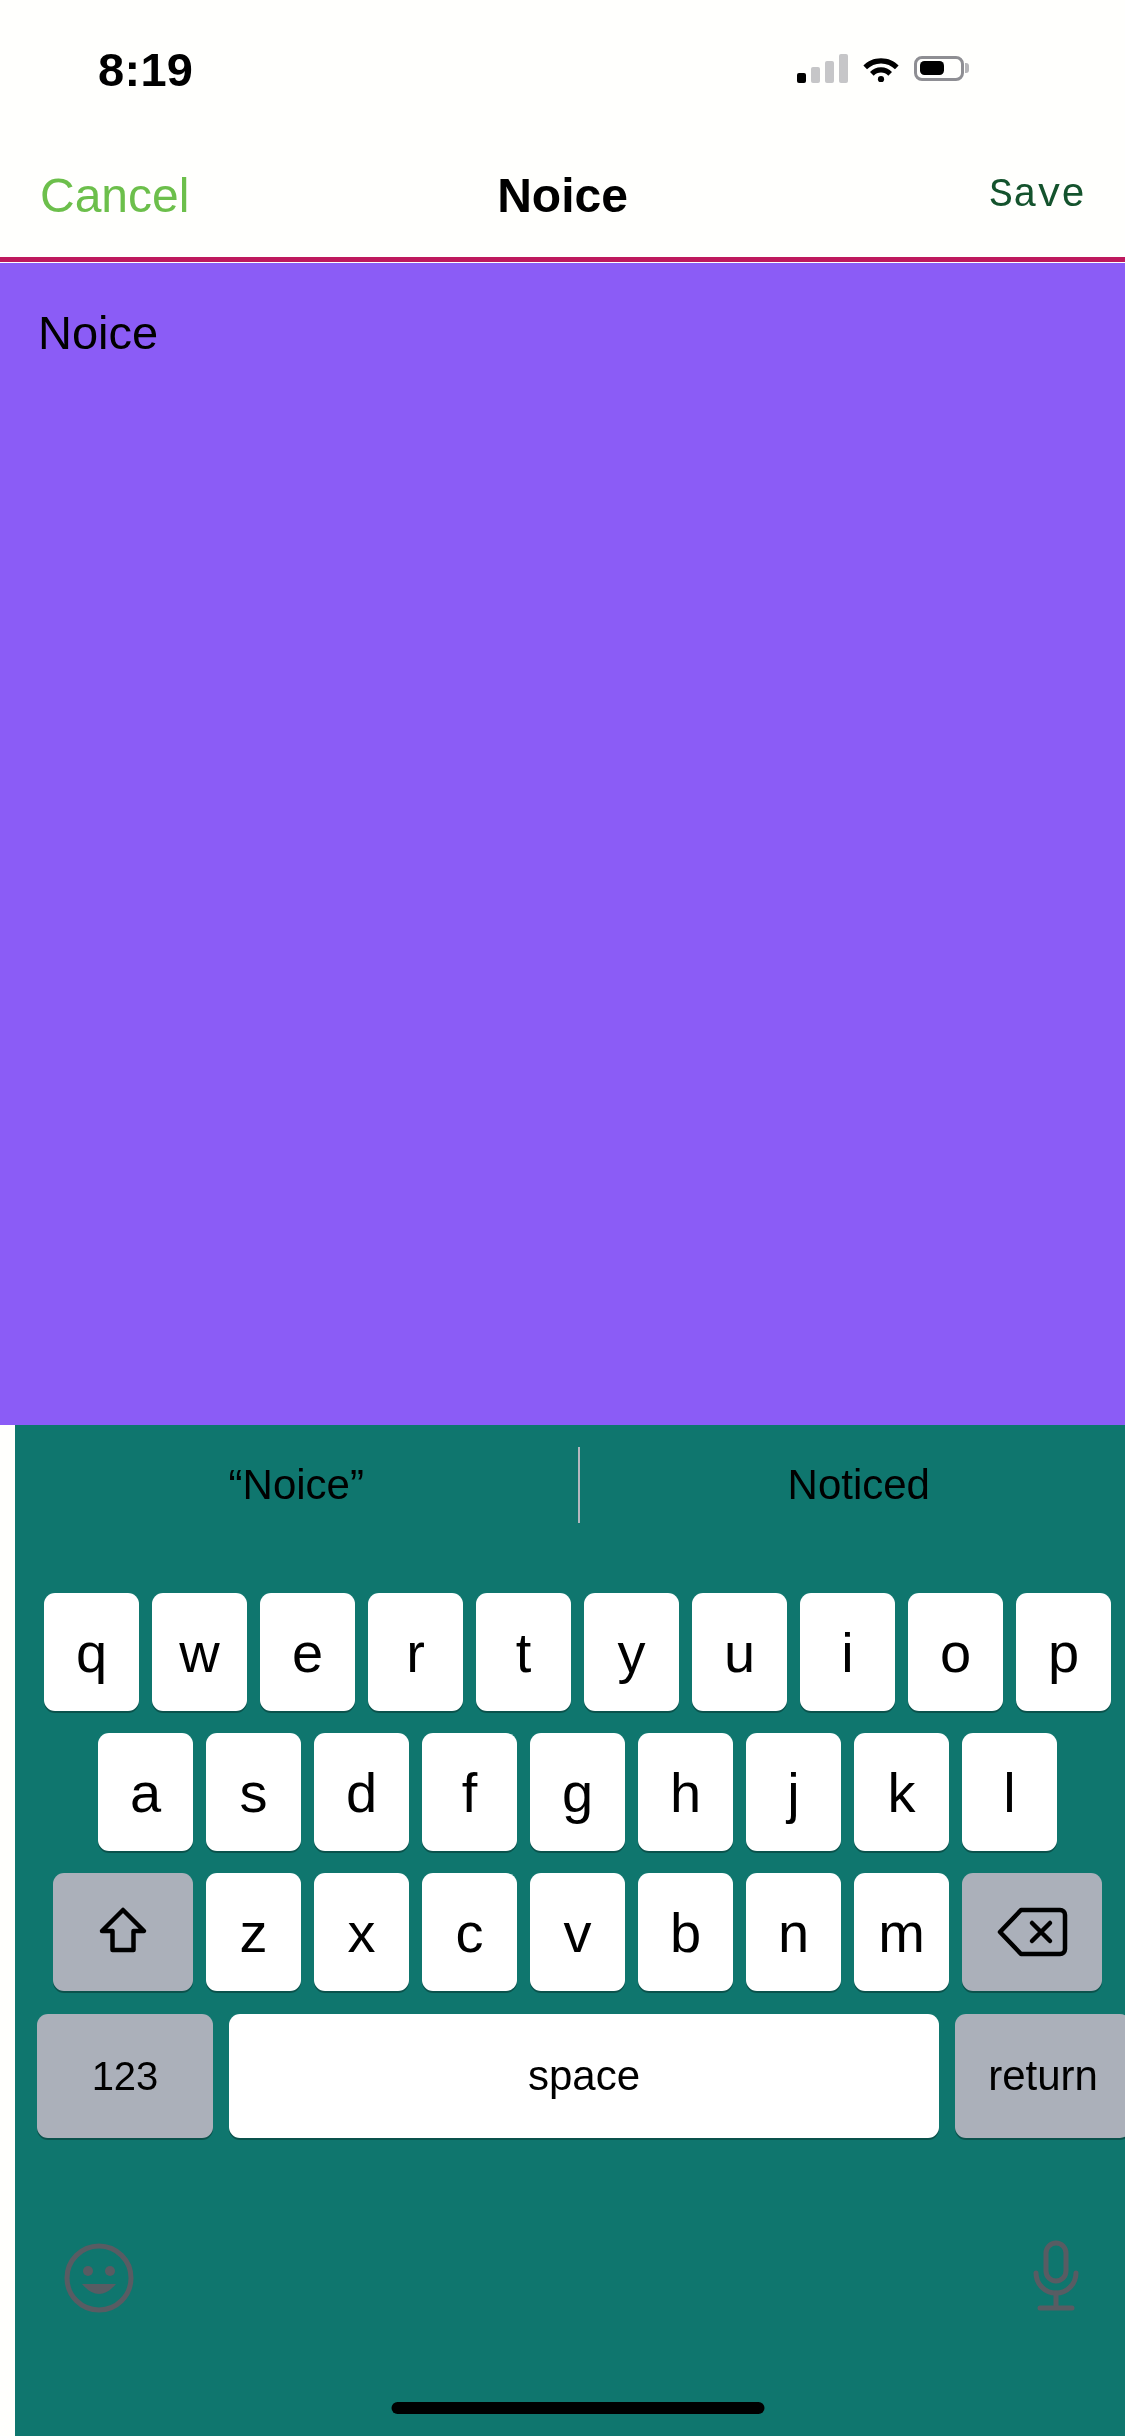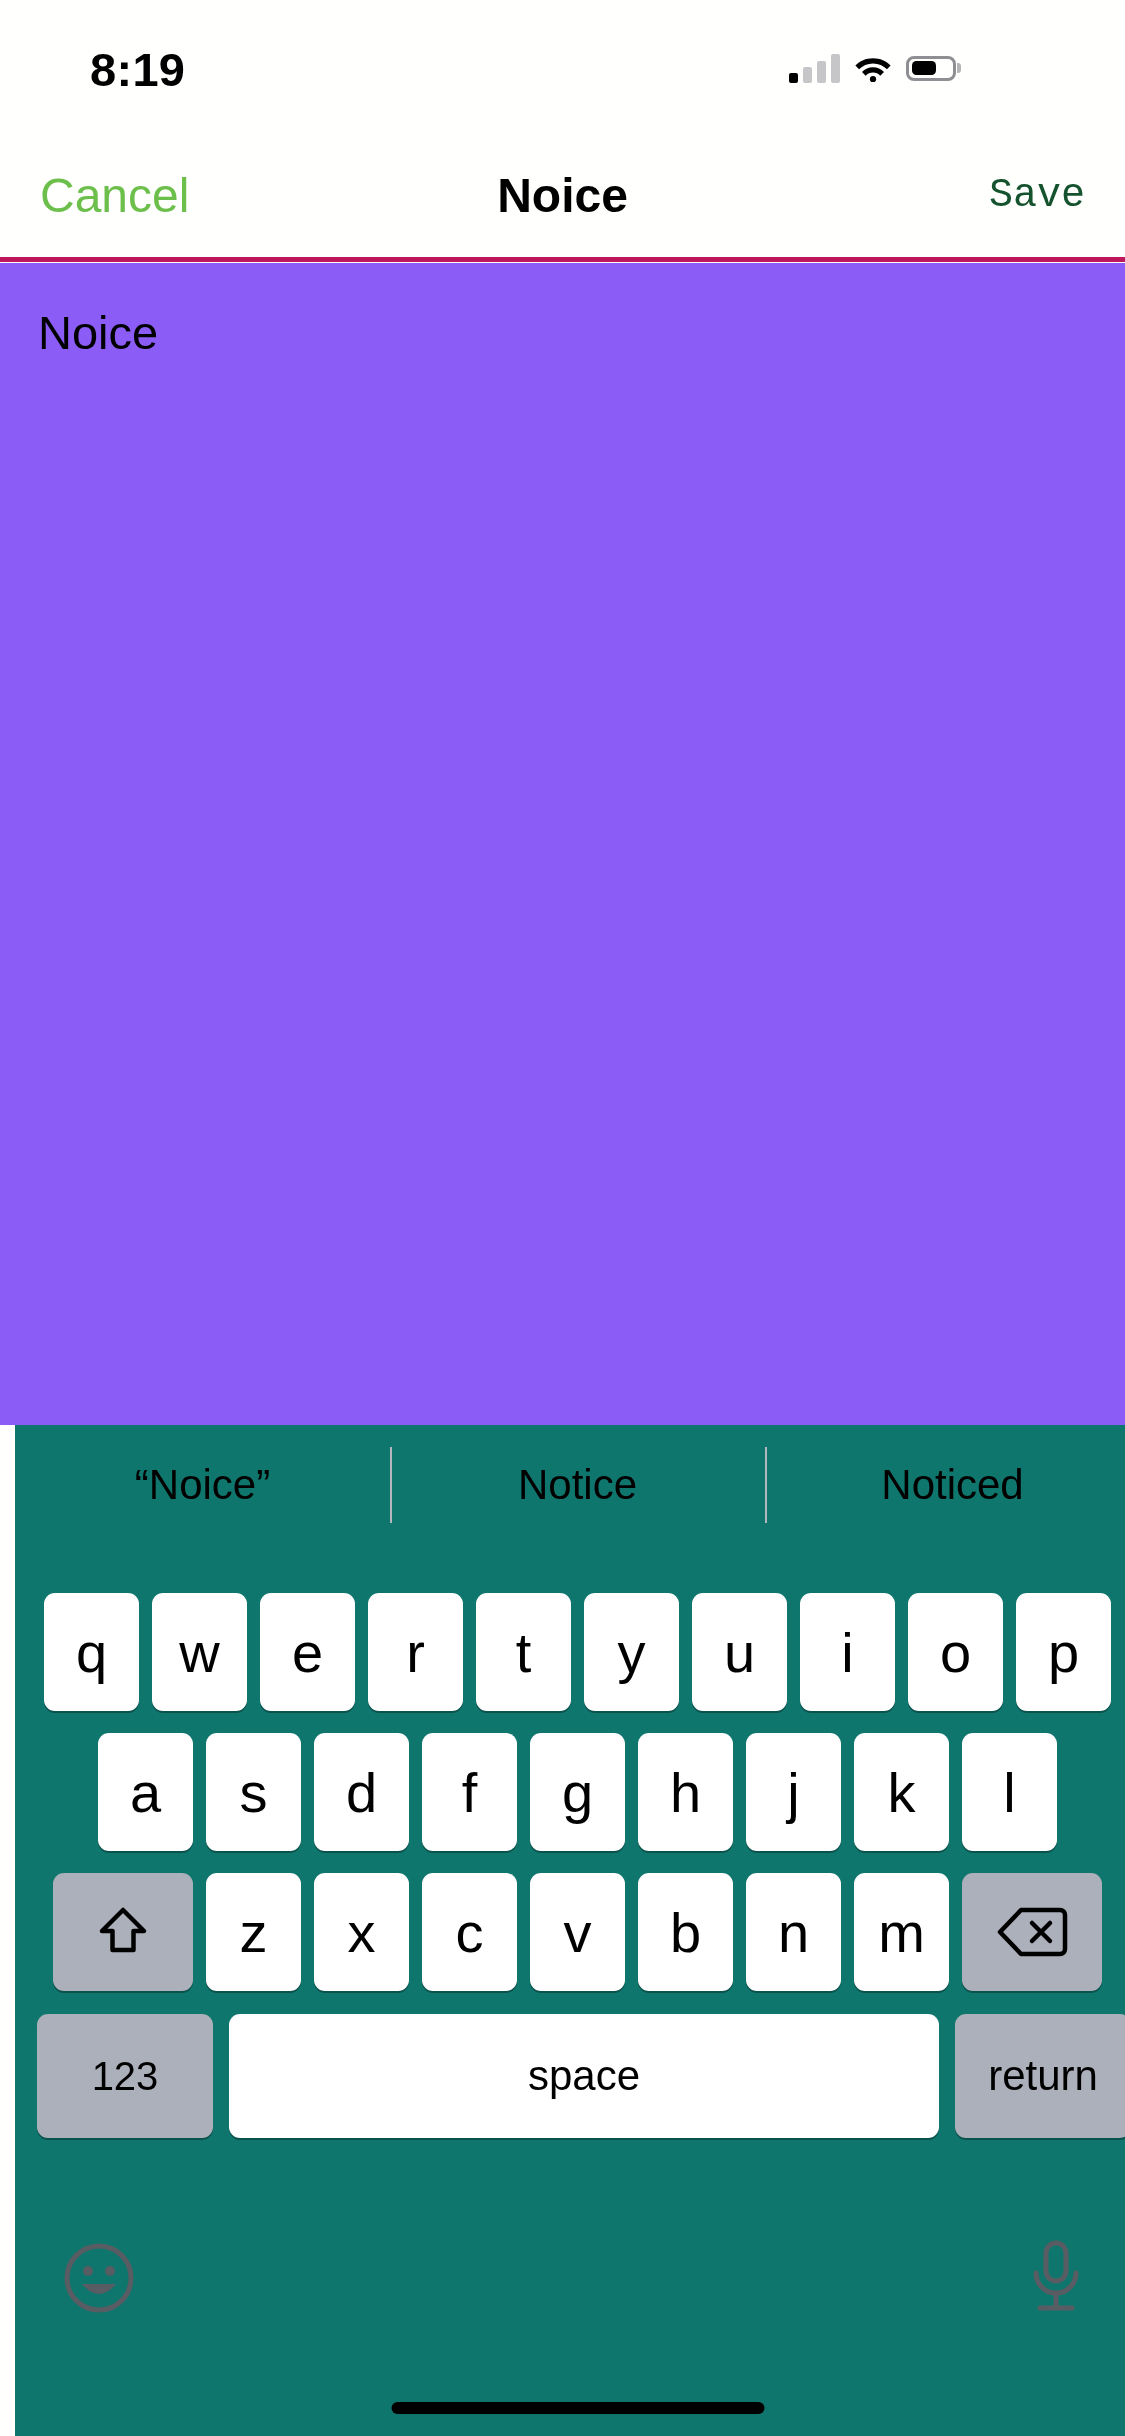--- a/index.html
+++ b/index.html
@@ -6,21 +6,21 @@
   html, body {
     width:1125px; height:2436px;
     font-family:"Liberation Sans", sans-serif;
     background:#FFFFFD;
     overflow:hidden;
     -webkit-font-smoothing:antialiased;
   }
   #screen { position:relative; width:1125px; height:2436px; background:#FFFFFD; }
 
   
-  .statusbar { position:absolute; top:0; left:0; width:1012px; height:132px; }
+  .statusbar { position:absolute; top:0; left:8px; width:1012px; height:132px; }
   .sb-time {
     position:absolute; left:90px; top:42px;
     font-size:47px; font-weight:600; color:#000; letter-spacing:0.3px;
   }
   .sb-right { position:absolute; right:56px; top:48px; height:40px; display:flex; align-items:center; gap:14px; }
   .sig { display:flex; align-items:flex-end; gap:5px; height:30px; }
   .sig i { display:block; width:9px; border-radius:2px; background:#C6C6C8; }
   .sig i.on { background:#000; }
   .sig i:nth-child(1){ height:10px; }
   .sig i:nth-child(2){ height:16px; }
@@ -156,21 +156,20 @@
   </div>
 
   <div class="note-area">
     <div class="note-text">Noice</div>
   </div>
 
   <div class="keyboard">
 
     <div class="predbar">
       <div class="pred">“Noice”</div>
-      <div class="pred">Notice</div>
       <div class="pred">Noticed</div>
     </div>
 
     <div class="krow row1">
       <div class="key">q</div>
       <div class="key">w</div>
       <div class="key">e</div>
       <div class="key">r</div>
       <div class="key">t</div>
       <div class="key">y</div>

